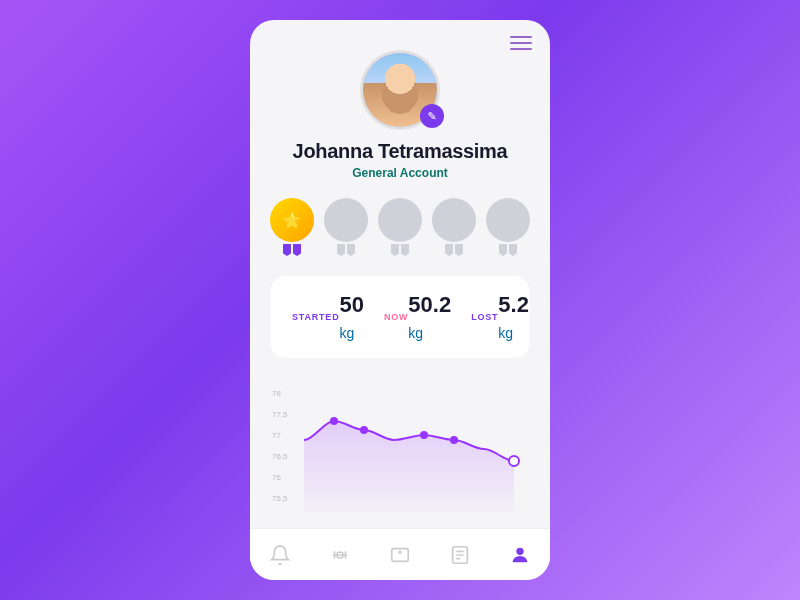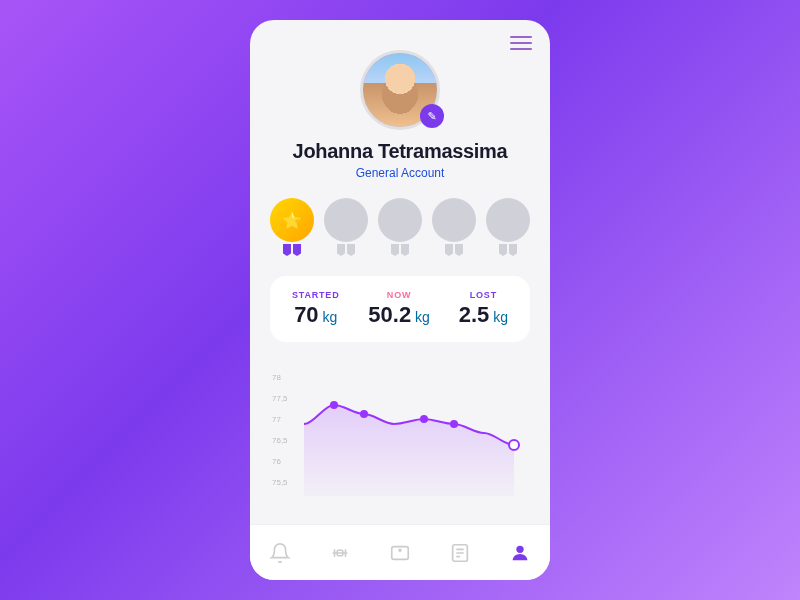--- a/index.html
+++ b/index.html
@@ -76,22 +76,22 @@
       margin-top: 10px;
       font-size: 20px;
       font-weight: 700;
       color: #1a1a2e;
       letter-spacing: -0.3px;
       text-align: right;
     }
     .account-type {
       margin-top: 3px;
       font-size: 12px;
-      color: #1d4ed8;
-      font-weight: 400;
+      color: #0f766e;
+      font-weight: 700;
     }
     .badges-row {
       display: flex;
       gap: 10px;
       margin-top: 18px;
       align-items: center;
     }
     .badge {
       display: flex;
       flex-direction: column;
@@ -133,21 +133,21 @@
       gap: 20px;
       margin-top: 20px;
       background: white;
       border-radius: 16px;
       padding: 14px 22px;
       width: 260px;
       justify-content: space-between;
     }
     .stat-item {
       display: flex;
-      flex-direction: column;
+      flex-direction: row;
       align-items: center;
     }
     .stat-label {
       font-size: 9px;
       font-weight: 700;
       letter-spacing: 0.8px;
       text-transform: uppercase;
     }
     .stat-label.started { color: #7c3aed; }
     .stat-label.now { color: #ff6b9d; }
@@ -262,33 +262,33 @@
         <div class="ribbon-left"></div>
         <div class="ribbon-right"></div>
       </div>
     </div>
   </div>
 
   <div class="stats-row">
     <div class="stat-item">
       <span class="stat-label started">STARTED</span>
       <span class="stat-value">
-        <span>70</span><span class="stat-unit"> <span>kg</span></span>
+        <span>50</span><span class="stat-unit"> <span>kg</span></span>
       </span>
     </div>
     <div class="stat-item">
       <span class="stat-label now">NOW</span>
       <span class="stat-value">
         <span>50.2</span><span class="stat-unit"> <span>kg</span></span>
       </span>
     </div>
     <div class="stat-item">
       <span class="stat-label lost">LOST</span>
       <span class="stat-value">
-        <span>2.5</span><span class="stat-unit"> <span>kg</span></span>
+        <span>5.2</span><span class="stat-unit"> <span>kg</span></span>
       </span>
     </div>
   </div>
 
   <div class="chart-container">
     <svg class="chart-svg" viewBox="0 0 260 140" preserveAspectRatio="none">
       <defs>
         <linearGradient id="chartGrad" x1="0" y1="0" x2="0" y2="1">
           <stop offset="0%" stop-color="#c084fc" stop-opacity="0.35"></stop>
           <stop offset="100%" stop-color="#c084fc" stop-opacity="0.05"></stop>

